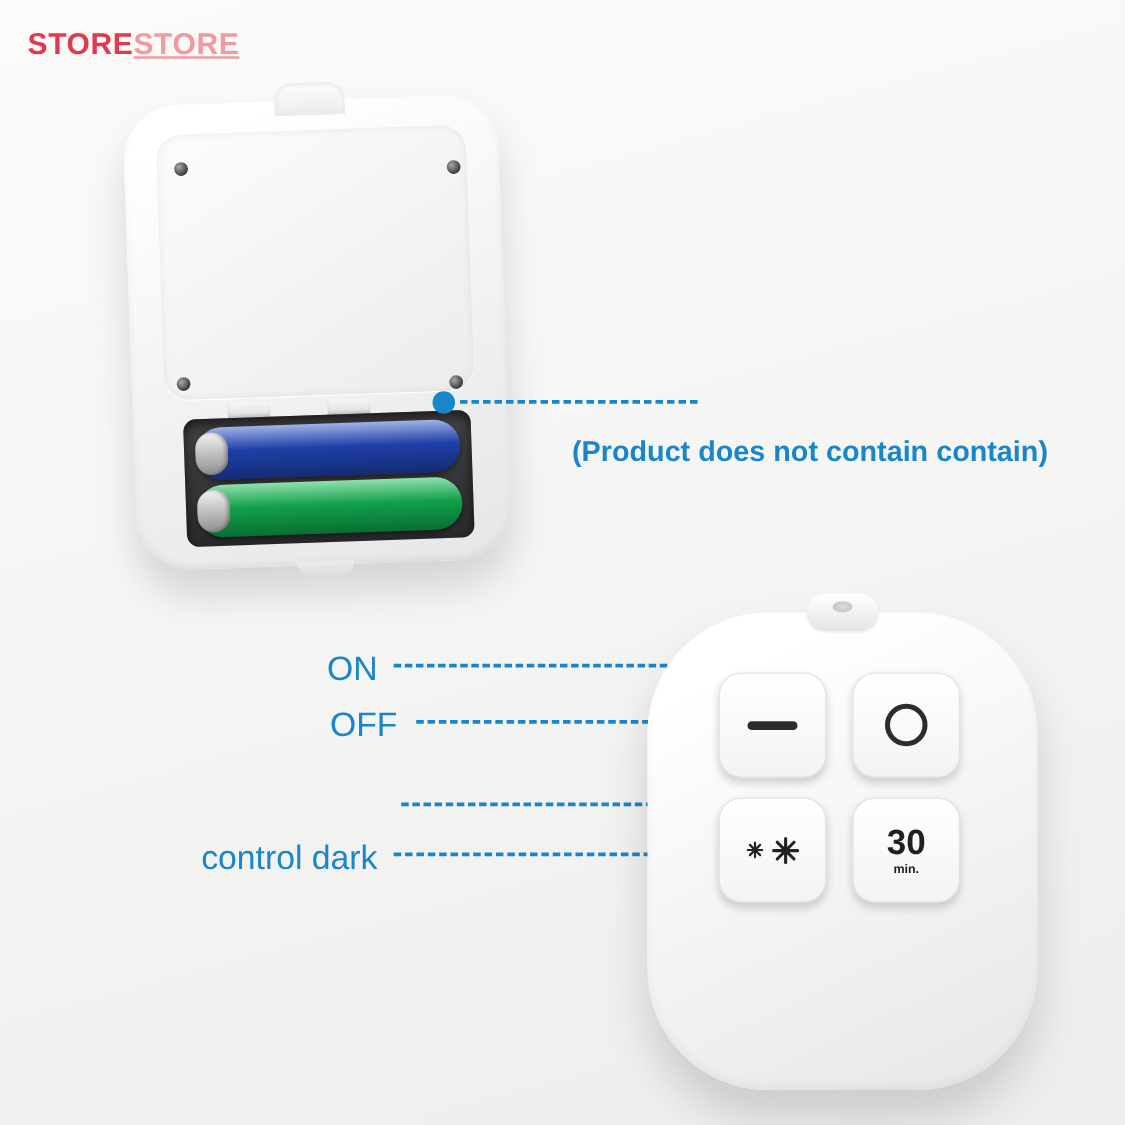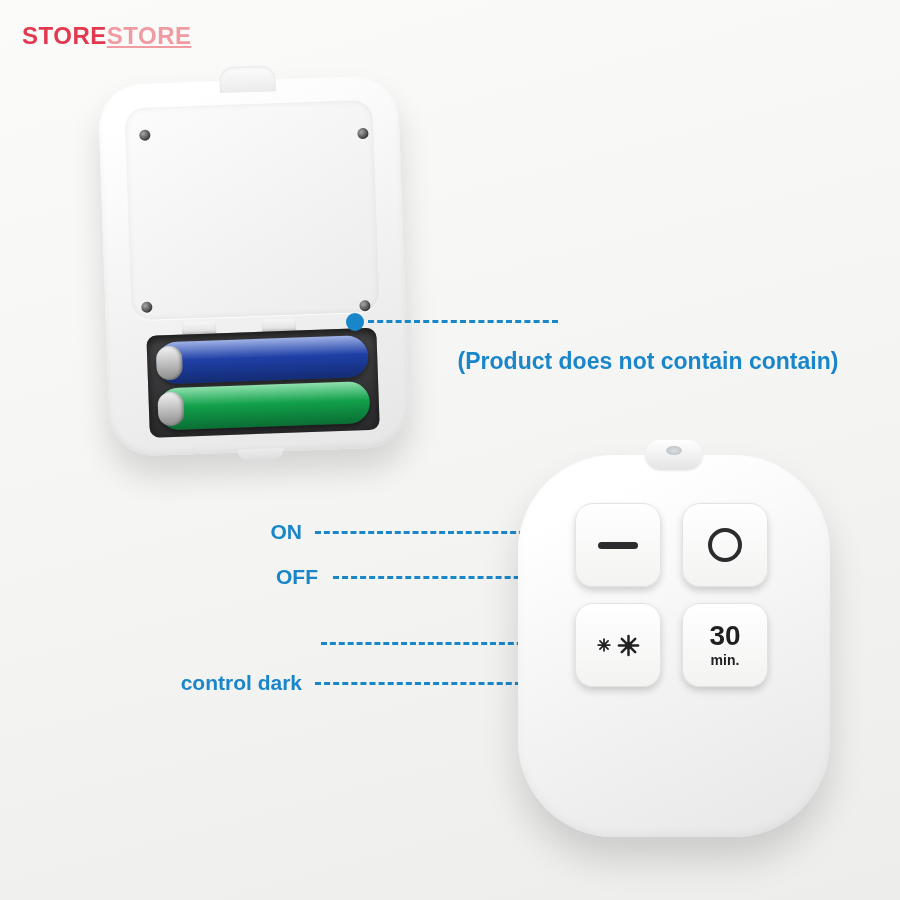--- a/index.html
+++ b/index.html
@@ -87,35 +87,35 @@
     position:absolute;left:566px;top:308px;width:320px;
     color:var(--accent-blue);font-size:25px;font-weight:bold;
   }
   .ann-note{
     position:absolute;left:408px;top:348px;width:480px;text-align:center;
     color:var(--accent-blue);font-size:23px;font-weight:bold;
   }
 
   
   .rlabel{
-    position:absolute;color:var(--accent-blue);font-size:21px;font-weight:bold;
+    position:absolute;color:var(--accent-blue);font-size:27px;font-weight:normal;
     text-align:right;
   }
   .rlabel.on{left:0;top:520px;width:302px;}
   .rlabel.off{left:0;top:565px;width:318px;}
   .rlabel.adjust{left:0;top:631px;width:308px;}
   .rlabel.time{left:0;top:671px;width:302px;}
   .dash.l-on{left:315px;top:531px;width:272px;}
   .dash.l-off{left:333px;top:576px;width:268px;}
   .dash.l-adjust{left:321px;top:642px;width:264px;}
   .dash.l-time{left:315px;top:682px;width:324px;}
 
   
   .remote{
-    position:absolute;left:518px;top:455px;width:312px;height:382px;
+    position:absolute;left:518px;top:490px;width:312px;height:382px;
     background:linear-gradient(155deg,#ffffff 15%,#f3f3f3 55%,#e7e7e8 100%);
     border-radius:96px;
     box-shadow:0 22px 36px rgba(0,0,0,.15), inset 0 -4px 8px rgba(0,0,0,.04);
     padding-left:26px;
   }
   .sensor{
     position:absolute;top:-15px;left:50%;transform:translateX(-50%);
     width:58px;height:30px;border-radius:16px;
     background:linear-gradient(#ffffff,#e4e4e5);
     box-shadow:0 1px 2px rgba(0,0,0,.08);
@@ -132,21 +132,21 @@
     display:flex;align-items:center;justify-content:center;flex-direction:column;
   }
   .rbtn.b-on{left:57px;top:48px;}
   .rbtn.b-off{left:164px;top:48px;}
   .rbtn.b-dim{left:57px;top:148px;}
   .rbtn.b-timer{left:164px;top:148px;}
   .minus-bar{width:40px;height:7px;border-radius:4px;background:#2c2c2e;}
   .circle-ring{width:34px;height:34px;border:4px solid #2c2c2e;border-radius:50%;}
   .dim-icons{display:flex;align-items:center;gap:6px;}
   .timer-num{font-size:28px;font-weight:bold;color:#1f1f21;line-height:1;}
-  .timer-unit{font-size:14px;font-weight:bold;color:#1f1f21;margin-top:2px;}
+  .timer-unit{font-size:10px;font-weight:bold;color:#1f1f21;margin-top:2px;}
 </style>
 </head>
 <body>
 
 <div class="stage">
 
   <div class="logo">
     <span class="p1">STORE</span><span class="p2">STORE</span>
   </div>
 

